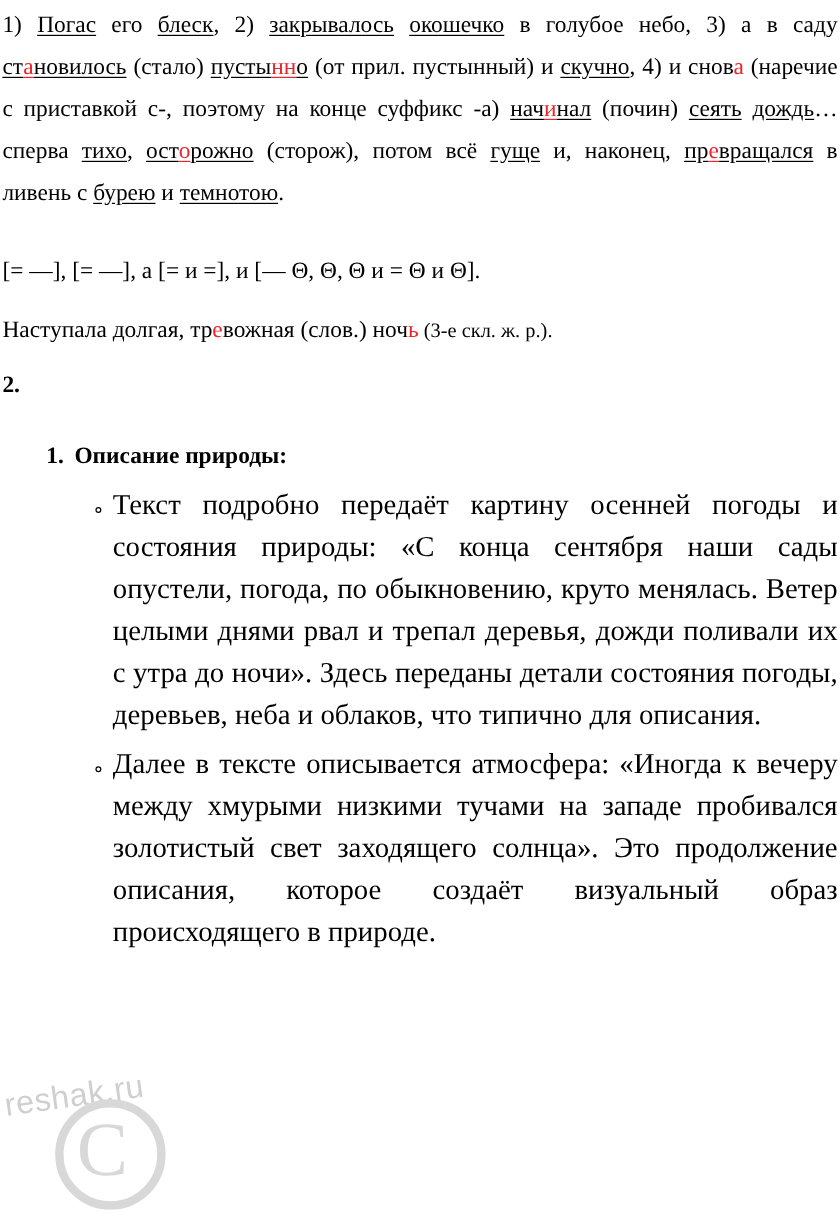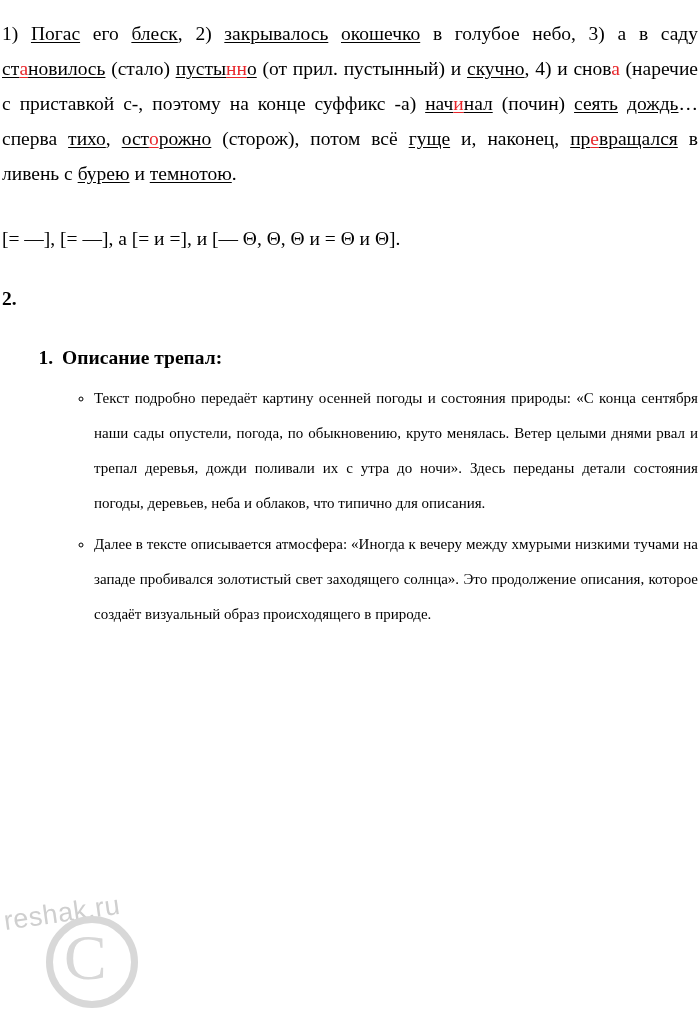--- a/index.html
+++ b/index.html
@@ -13,21 +13,21 @@
     font-family: "Liberation Serif", serif;
     color: #000000;
     position: relative;
     overflow: hidden;
   }
   .page {
     position: relative;
     width: 700px;
     height: 1014px;
     box-sizing: border-box;
-    padding: 16px 2px 0 2px;
+    padding: 4px 2px 0 2px;
   }
   p.para {
     margin: 0 0 0 0;
     font-size: 19.5px;
     line-height: 35px;
     text-align: justify;
     text-justify: inter-word;
   }
   .u { text-decoration: underline; text-underline-offset: 2px; }
   .red { color: #e8262b; }
@@ -56,21 +56,21 @@
   }
   ol.main-list > li {
     font-weight: bold;
     margin: 0;
     padding-left: 4px;
   }
   ul.sub-list {
     margin: 6px 0 0 0;
     padding-left: 32px;
     list-style-type: circle;
-    font-size: 15px;
+    font-size: 24px;
     line-height: 35px;
   }
   ul.sub-list > li {
     font-weight: normal;
     text-align: justify;
     text-justify: inter-word;
     margin-bottom: 6px;
   }
   ul.sub-list > li::marker {
     font-size: 14px;
@@ -126,33 +126,34 @@
 
   <div class="block-gap-1"></div>
 
 
   <div class="block-gap-2"></div>
 
   <p class="formula">[= —], [= —], а [= и =], и [— Θ, Θ, Θ и = Θ и Θ].</p>
 
   <div class="block-gap-3"></div>
 
+  <p class="para"><span>Наступала долгая, тр</span><span class="red">е</span><span>вожная (слов.) ноч</span><span class="red">ь</span><span style="font-size:17px;"> (3-е скл. ж. р.).</span></p>
 
   <div class="block-gap-2"></div>
 
   <p class="num-heading">2.</p>
 
   <div style="height:12px"></div>
 
 
   <div style="height:14px"></div>
 
   <ol class="main-list">
     <li>
-      <span class="b">Описание трепал</span><span class="b">:</span>
+      <span class="b">Описание природы</span><span class="b">:</span>
       <ul class="sub-list">
         <li>Текст подробно передаёт картину осенней погоды и состояния природы: «С конца сентября наши сады опустели, погода, по обыкновению, круто менялась. Ветер целыми днями рвал и трепал деревья, дожди поливали их с утра до ночи». Здесь переданы детали состояния погоды, деревьев, неба и облаков, что типично для описания.</li>
         <li>Далее в тексте описывается атмосфера: «Иногда к вечеру между хмурыми низкими тучами на западе пробивался золотистый свет заходящего солнца». Это продолжение описания, которое создаёт визуальный образ происходящего в природе.</li>
       </ul>
     </li>
   </ol>
 
   <div class="watermark">
     <div class="wm-text">reshak.ru</div>
     <div class="wm-circle"></div>

